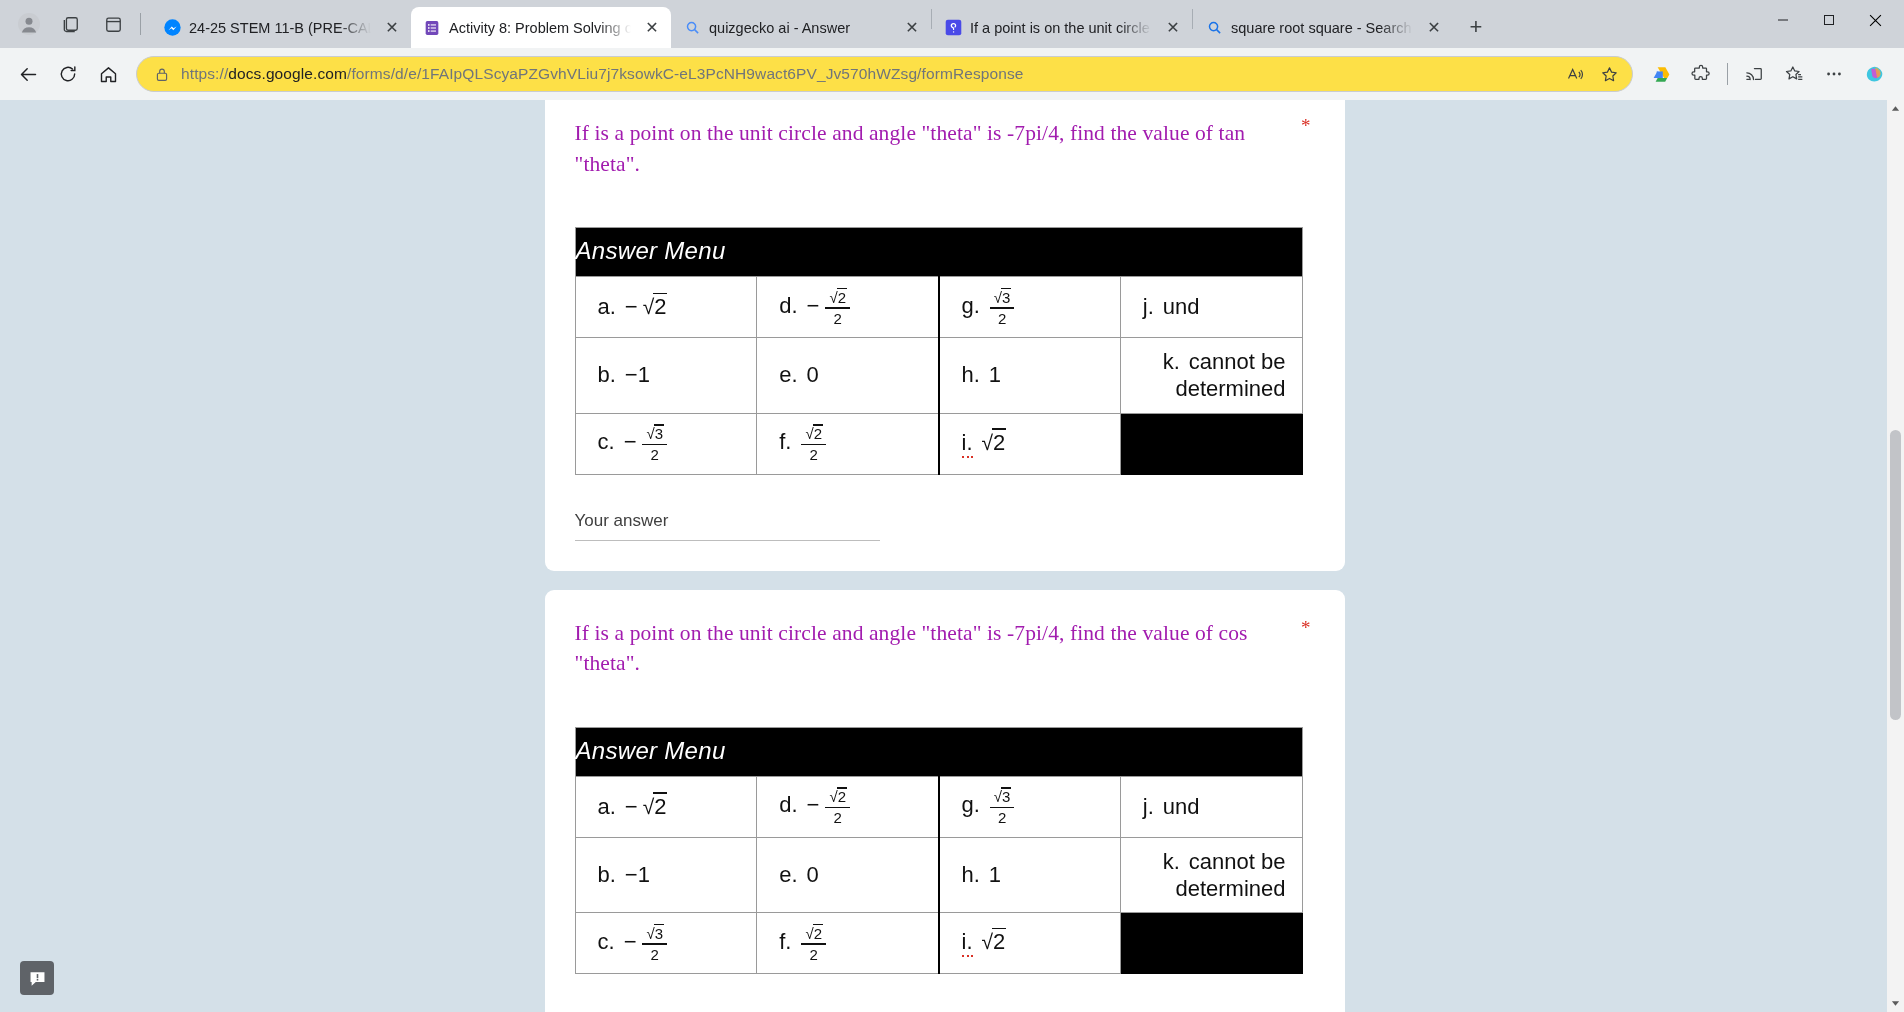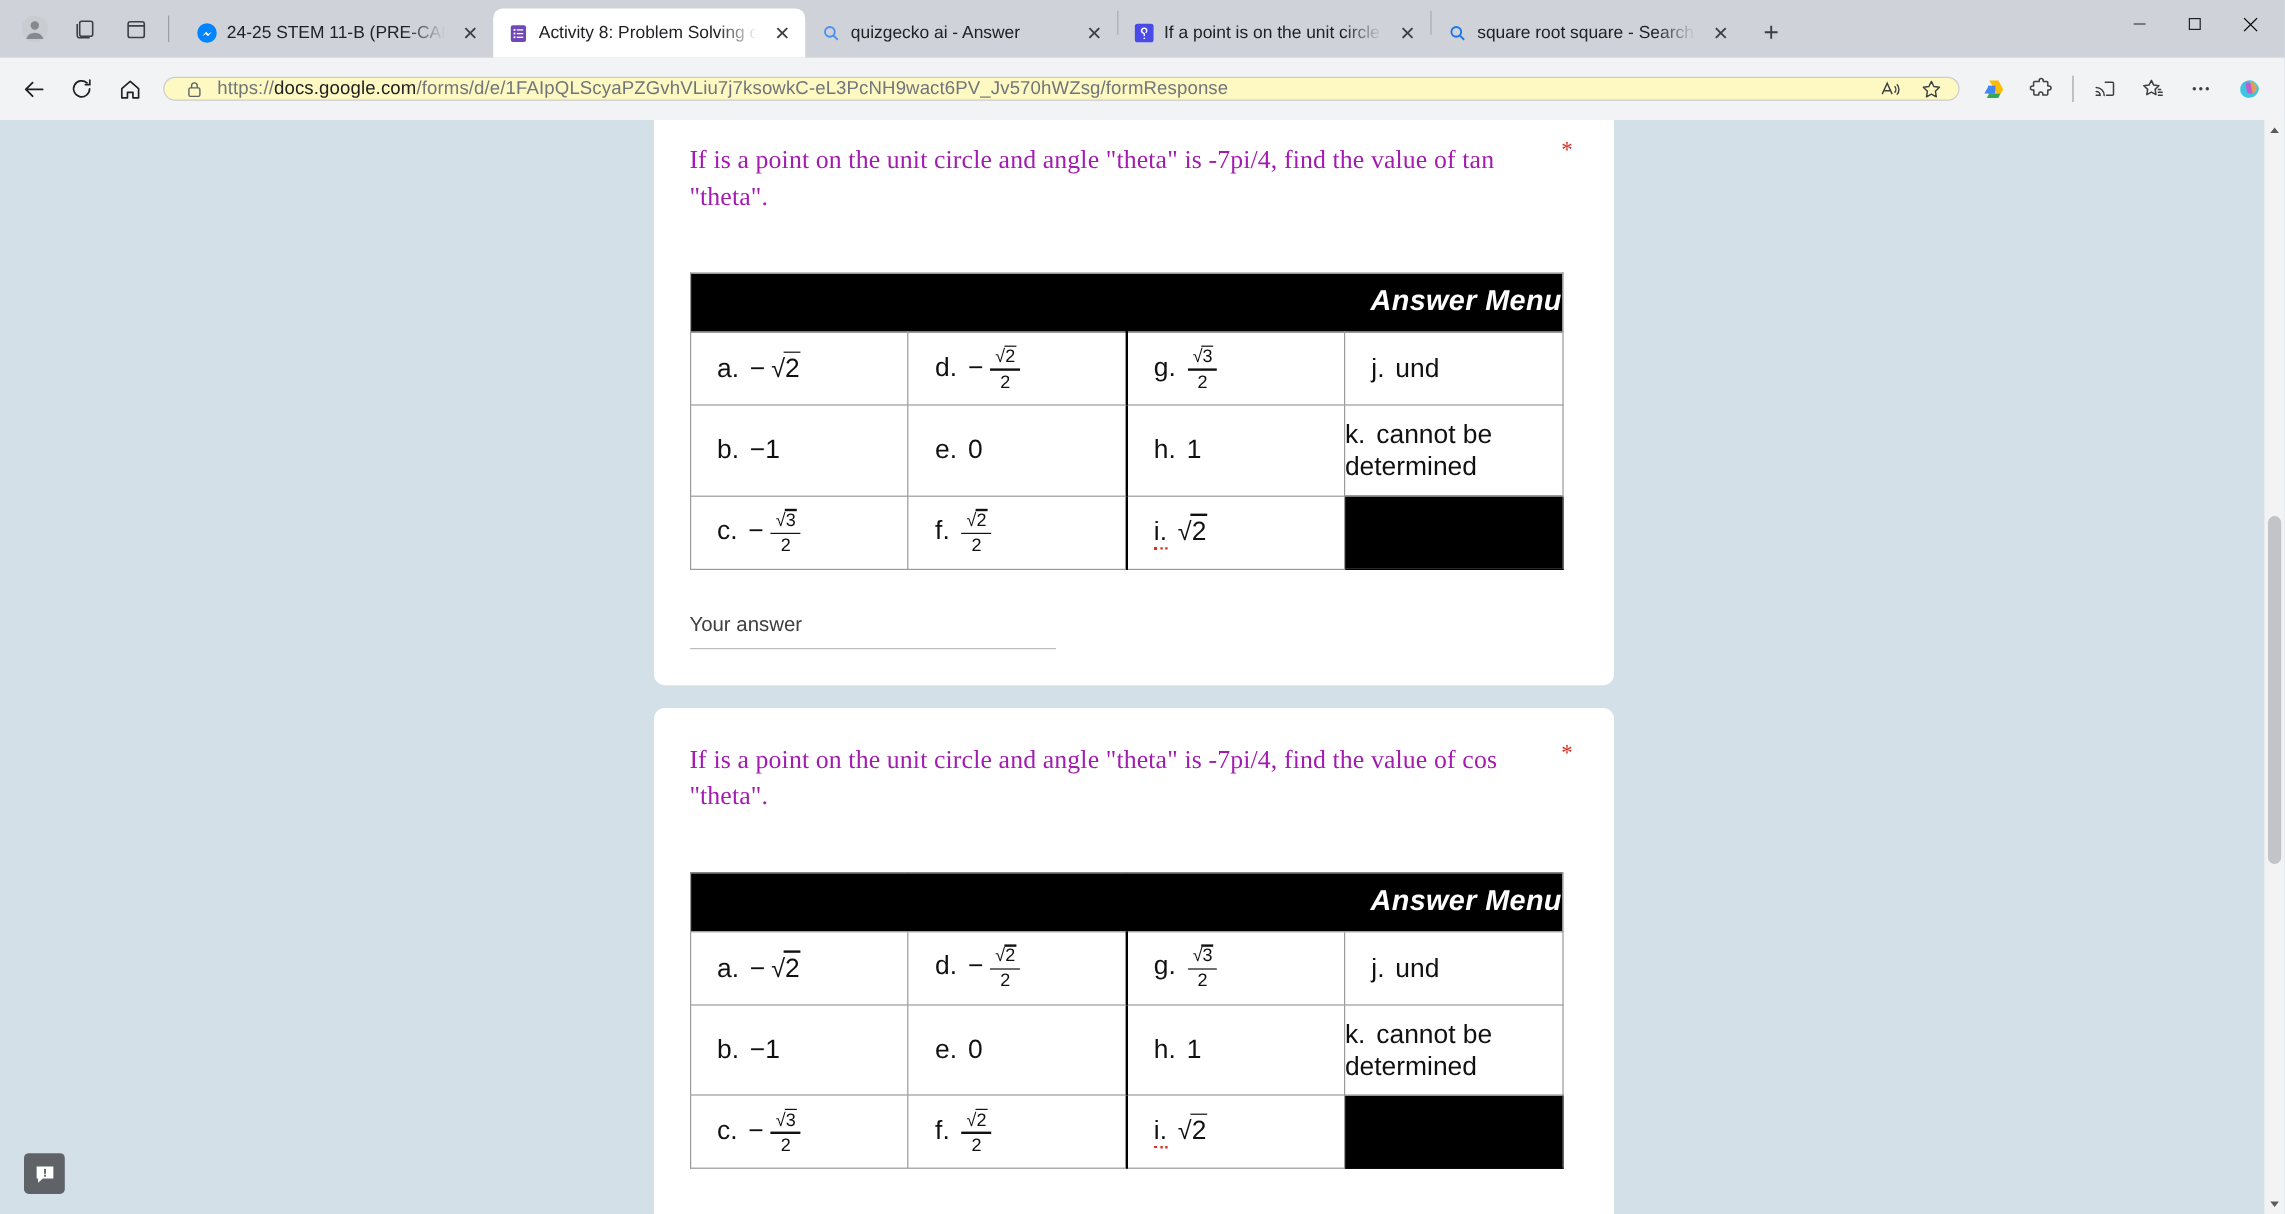--- a/index.html
+++ b/index.html
@@ -60,21 +60,21 @@
   .toolbar {
     height:52px; display:flex; align-items:center; padding:0 10px 0 8px;
     background:#f1f3f4;
   }
   .tbtn {
     width:40px; height:40px; border-radius:50%; display:flex;
     align-items:center; justify-content:center; cursor:pointer; flex:0 0 40px;
     color:#3c4043;
   }
   .omnibox {
-    flex:1; height:20px; background:#fef9c3; border:1px solid #c9ccd0;
+    flex:1; height:36px; background:#fde047; border:1px solid #c9ccd0;
     border-radius:18px; display:flex; align-items:center; margin:0 8px;
     padding:0 6px 0 14px; min-width:0;justify-content:space-between;
   }
   .lock { width:22px; flex:0 0 22px; display:flex; align-items:center; justify-content:center; }
   .urlwrap {
     flex:1; min-width:0; white-space:nowrap; overflow:hidden;
     font-size:15.5px; margin-left:8px; color:#70757a; letter-spacing:.1px;
   }
   .urlwrap b { color:#202124; font-weight:400; }
   .omni-right { display:flex; align-items:center; }
@@ -97,31 +97,31 @@
     font-family:"Liberation Serif", serif;
     font-size:21.5px; color:#a21caf; line-height:1.42;
     width:690px; letter-spacing:.1px;
   }
   .req { position:absolute; right:34px; top:27px; color:#d93025; font-size:19px; font-family:"Liberation Serif",serif;}
 
   .tablewrap { margin-top:48px; margin-left:0px; width:728px; }
   table.amenu { border-collapse:collapse; width:100%; table-layout:fixed; }
   table.amenu td { border:1px solid #9a9a9a; }
   .amhead {
-    background:#000; color:#fff; text-align:right; font-style:italic;
-    font-weight:bold; font-size:24px; padding:9px 0 11px 0; letter-spacing:.3px;
+    background:#000; color:#fff; text-align:left; font-style:italic;
+    font-weight:normal; font-size:24px; padding:9px 0 11px 0; letter-spacing:.3px;
   }
   .cell {
     font-size:22px; color:#111; padding:10px 16px 10px 22px; height:61px;
     vertical-align:middle; white-space:nowrap;
   }
   .cell.c2 { border-left:1px solid #9a9a9a; }
   .cell.thick { border-left:2px solid #000; }
   .cell.blackcell { background:#000; border:1px solid #000; }
-  .cell.two { text-align:left; padding-left:0; line-height:1.24; white-space:normal; }
+  .cell.two { text-align:right; padding-left:0; line-height:1.24; white-space:normal; }
   .lbl { display:inline-block; margin-right:9px; }
   .frac { display:inline-flex; flex-direction:column; align-items:center; vertical-align:middle;
           margin:0 1px; position:relative; top:1px; }
   .frac .num { font-size:15px; line-height:1.05; padding:0 4px; }
   .frac .bar { width:100%; height:1.5px; background:#111; margin:2px 0; }
   .frac .den { font-size:15px; line-height:1.05; }
   .minus { margin-right:5px; }
   .sqglyph { font-size:21px; }
   .sqnum { position:relative; }
   .sqnum::before {

